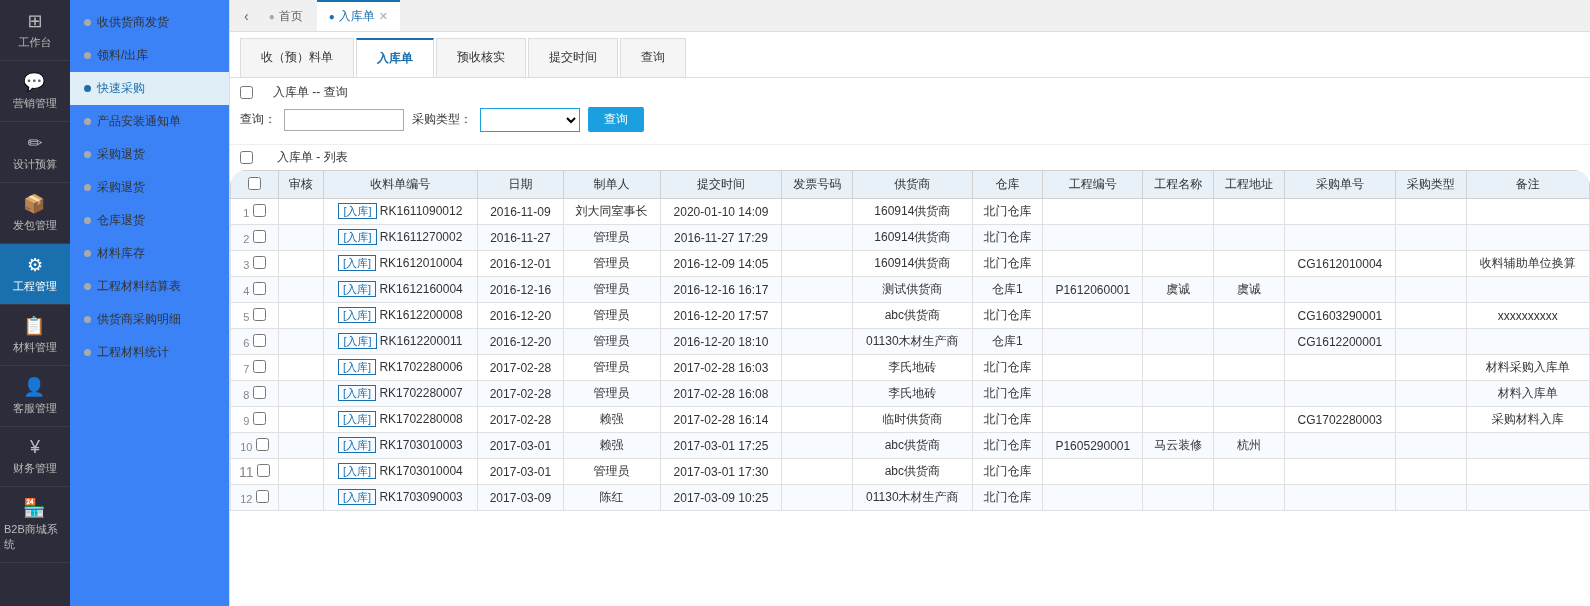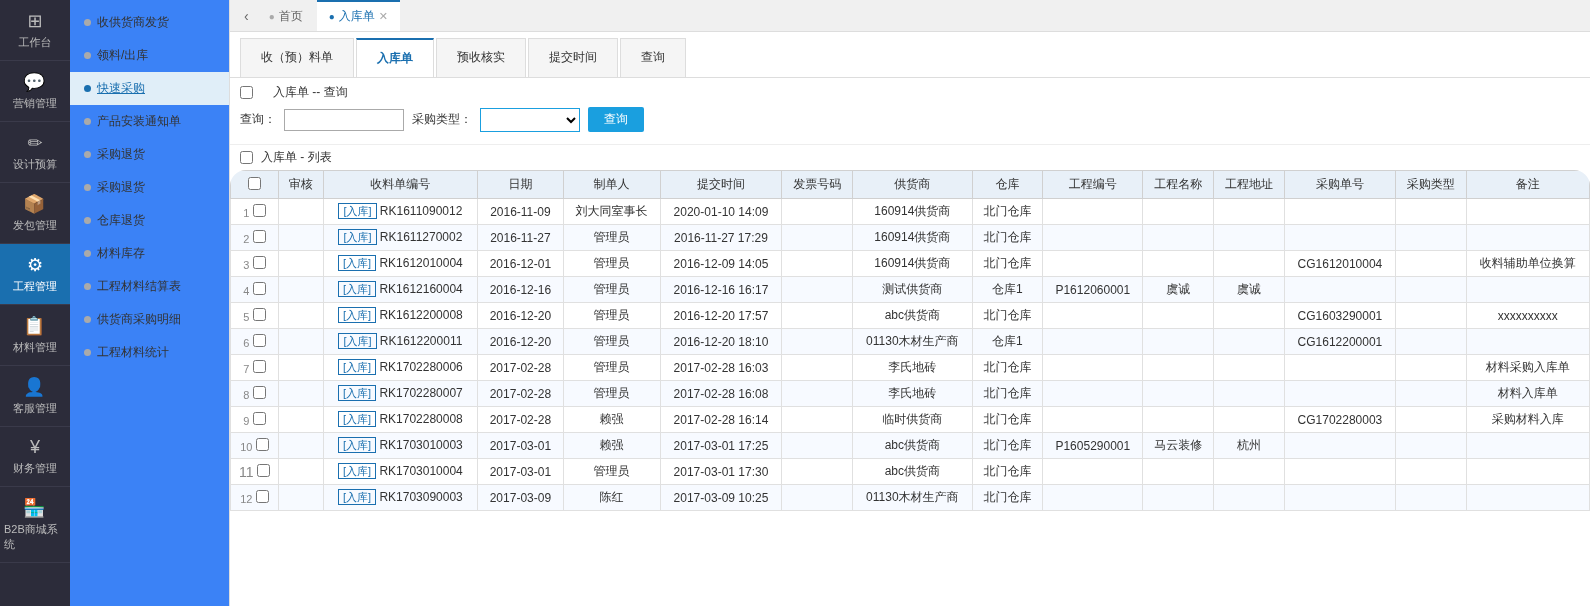--- a/index.html
+++ b/index.html
@@ -43,21 +43,21 @@
     }
     .secondary-sidebar-item {
       padding: 8px 14px;
       cursor: pointer;
       font-size: 12px;
       color: #333;
       display: flex;
       align-items: center;
       gap: 6px;
     }
-    .secondary-sidebar-item.active { color: #1a6faf; background: #e0eef8; text-decoration: underline; }
+    .secondary-sidebar-item.active { color: #1a6faf; background: #e0eef8; }
     .dot {
       width: 7px; height: 7px; border-radius: 50%; background: #aaa; flex-shrink: 0;
     }
     .dot.active { background: #1a6faf; }
     .dot.blue { background: #1a6faf; }
 
     
     .main-content {
       flex: 1;
       display: flex;
@@ -168,21 +168,21 @@
     }
 
     
     .table-section-title {
       font-size: 12px;
       color: #333;
       padding: 4px 10px;
       background: #fff;
       display: flex;
       align-items: center;
-      gap: 4px;
+      gap: 20px;
     }
     .table-wrapper {
       flex: 1;
       overflow: auto;
       padding: 0;
       border-radius: 16px;
     }
     table {
       width: 100%;
       border-collapse: collapse;

